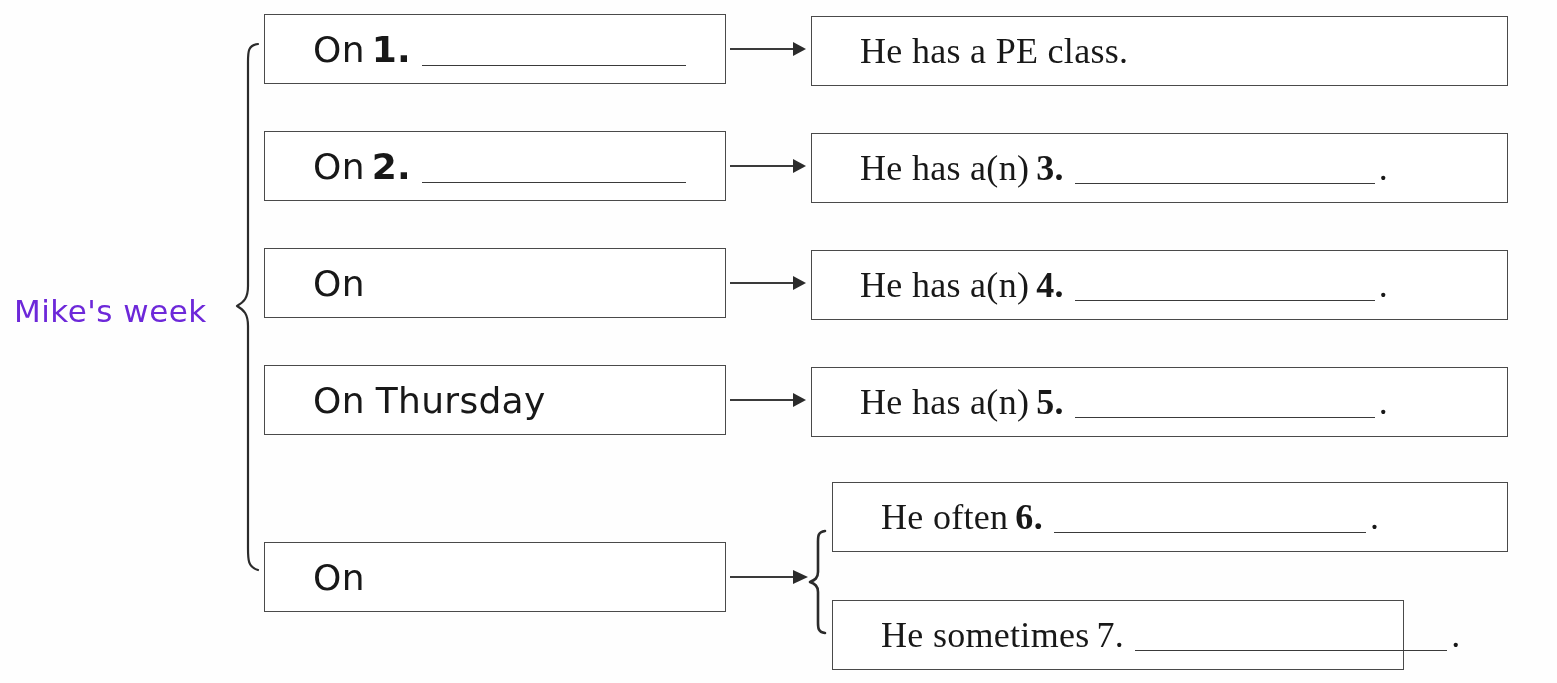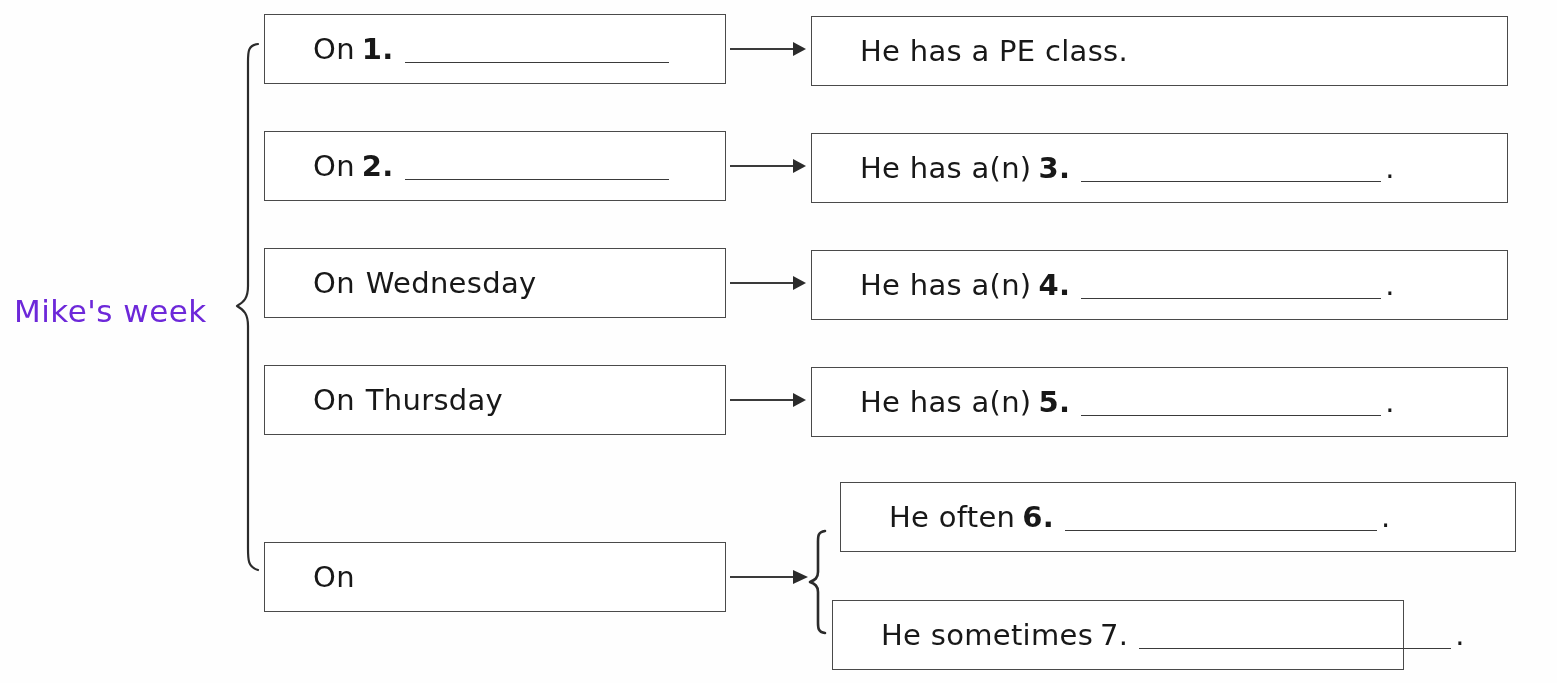--- a/index.html
+++ b/index.html
@@ -44,27 +44,27 @@
     border: 1.4px solid #4a4a4a;
     background: #ffffff;
     box-sizing: border-box;
     display: flex;
     align-items: center;
   }
   .node-text {
     display: inline-flex;
     align-items: baseline;
     white-space: nowrap;
-    font-size: 29px;
+    font-size: 36px;
     color: #181818;
     font-family: "DejaVu Sans", sans-serif;
     letter-spacing: 0.3px;
   }
   .left-box .node-text { padding-left: 48px; }
-  .right-box .node-text { padding-left: 48px; }
+  .right-box .node-text { padding-left: 48px; font-family: Liberation Serif, serif; }
 
   .seg { display: inline-block; }
   .num {
     font-weight: bold;
     padding-left: 7px;
     padding-right: 2px;
   }
   .num-plain {
     padding-left: 7px;
     padding-right: 2px;
@@ -126,21 +126,20 @@
     <span class="node-text">
       <span class="seg">On</span>
       <span class="num">2.</span>
       <span class="blank w-short"></span>
     </span>
   </div>
 
   <div class="node-box left-box" style="left:264px; top:248px; width:462px; height:70px;">
     <span class="node-text">
       <span class="seg">On</span>
-      <span class="seg" style="padding-left:11px;">Wednesday</span>
     </span>
   </div>
 
   <div class="node-box left-box" style="left:264px; top:365px; width:462px; height:70px;">
     <span class="node-text">
       <span class="seg">On</span>
       <span class="seg" style="padding-left:11px;">Thursday</span>
     </span>
   </div>
 
@@ -211,21 +210,21 @@
 
   <div class="node-box right-box" style="left:811px; top:367px; width:697px; height:70px;">
     <span class="node-text">
       <span class="seg">He has a(n)</span>
       <span class="num">5.</span>
       <span class="blank w-mid"></span>
       <span class="period">.</span>
     </span>
   </div>
 
-  <div class="node-box right-box" style="left:832px; top:482px; width:676px; height:70px;margin-left:8px;">
+  <div class="node-box right-box" style="left:832px; top:482px; width:676px; height:70px;">
     <span class="node-text">
       <span class="seg">He often</span>
       <span class="num">6.</span>
       <span class="blank w-long"></span>
       <span class="period">.</span>
     </span>
   </div>
 
   <div class="node-box right-box" style="left:832px; top:600px; width:572px; height:70px;">
     <span class="node-text">

